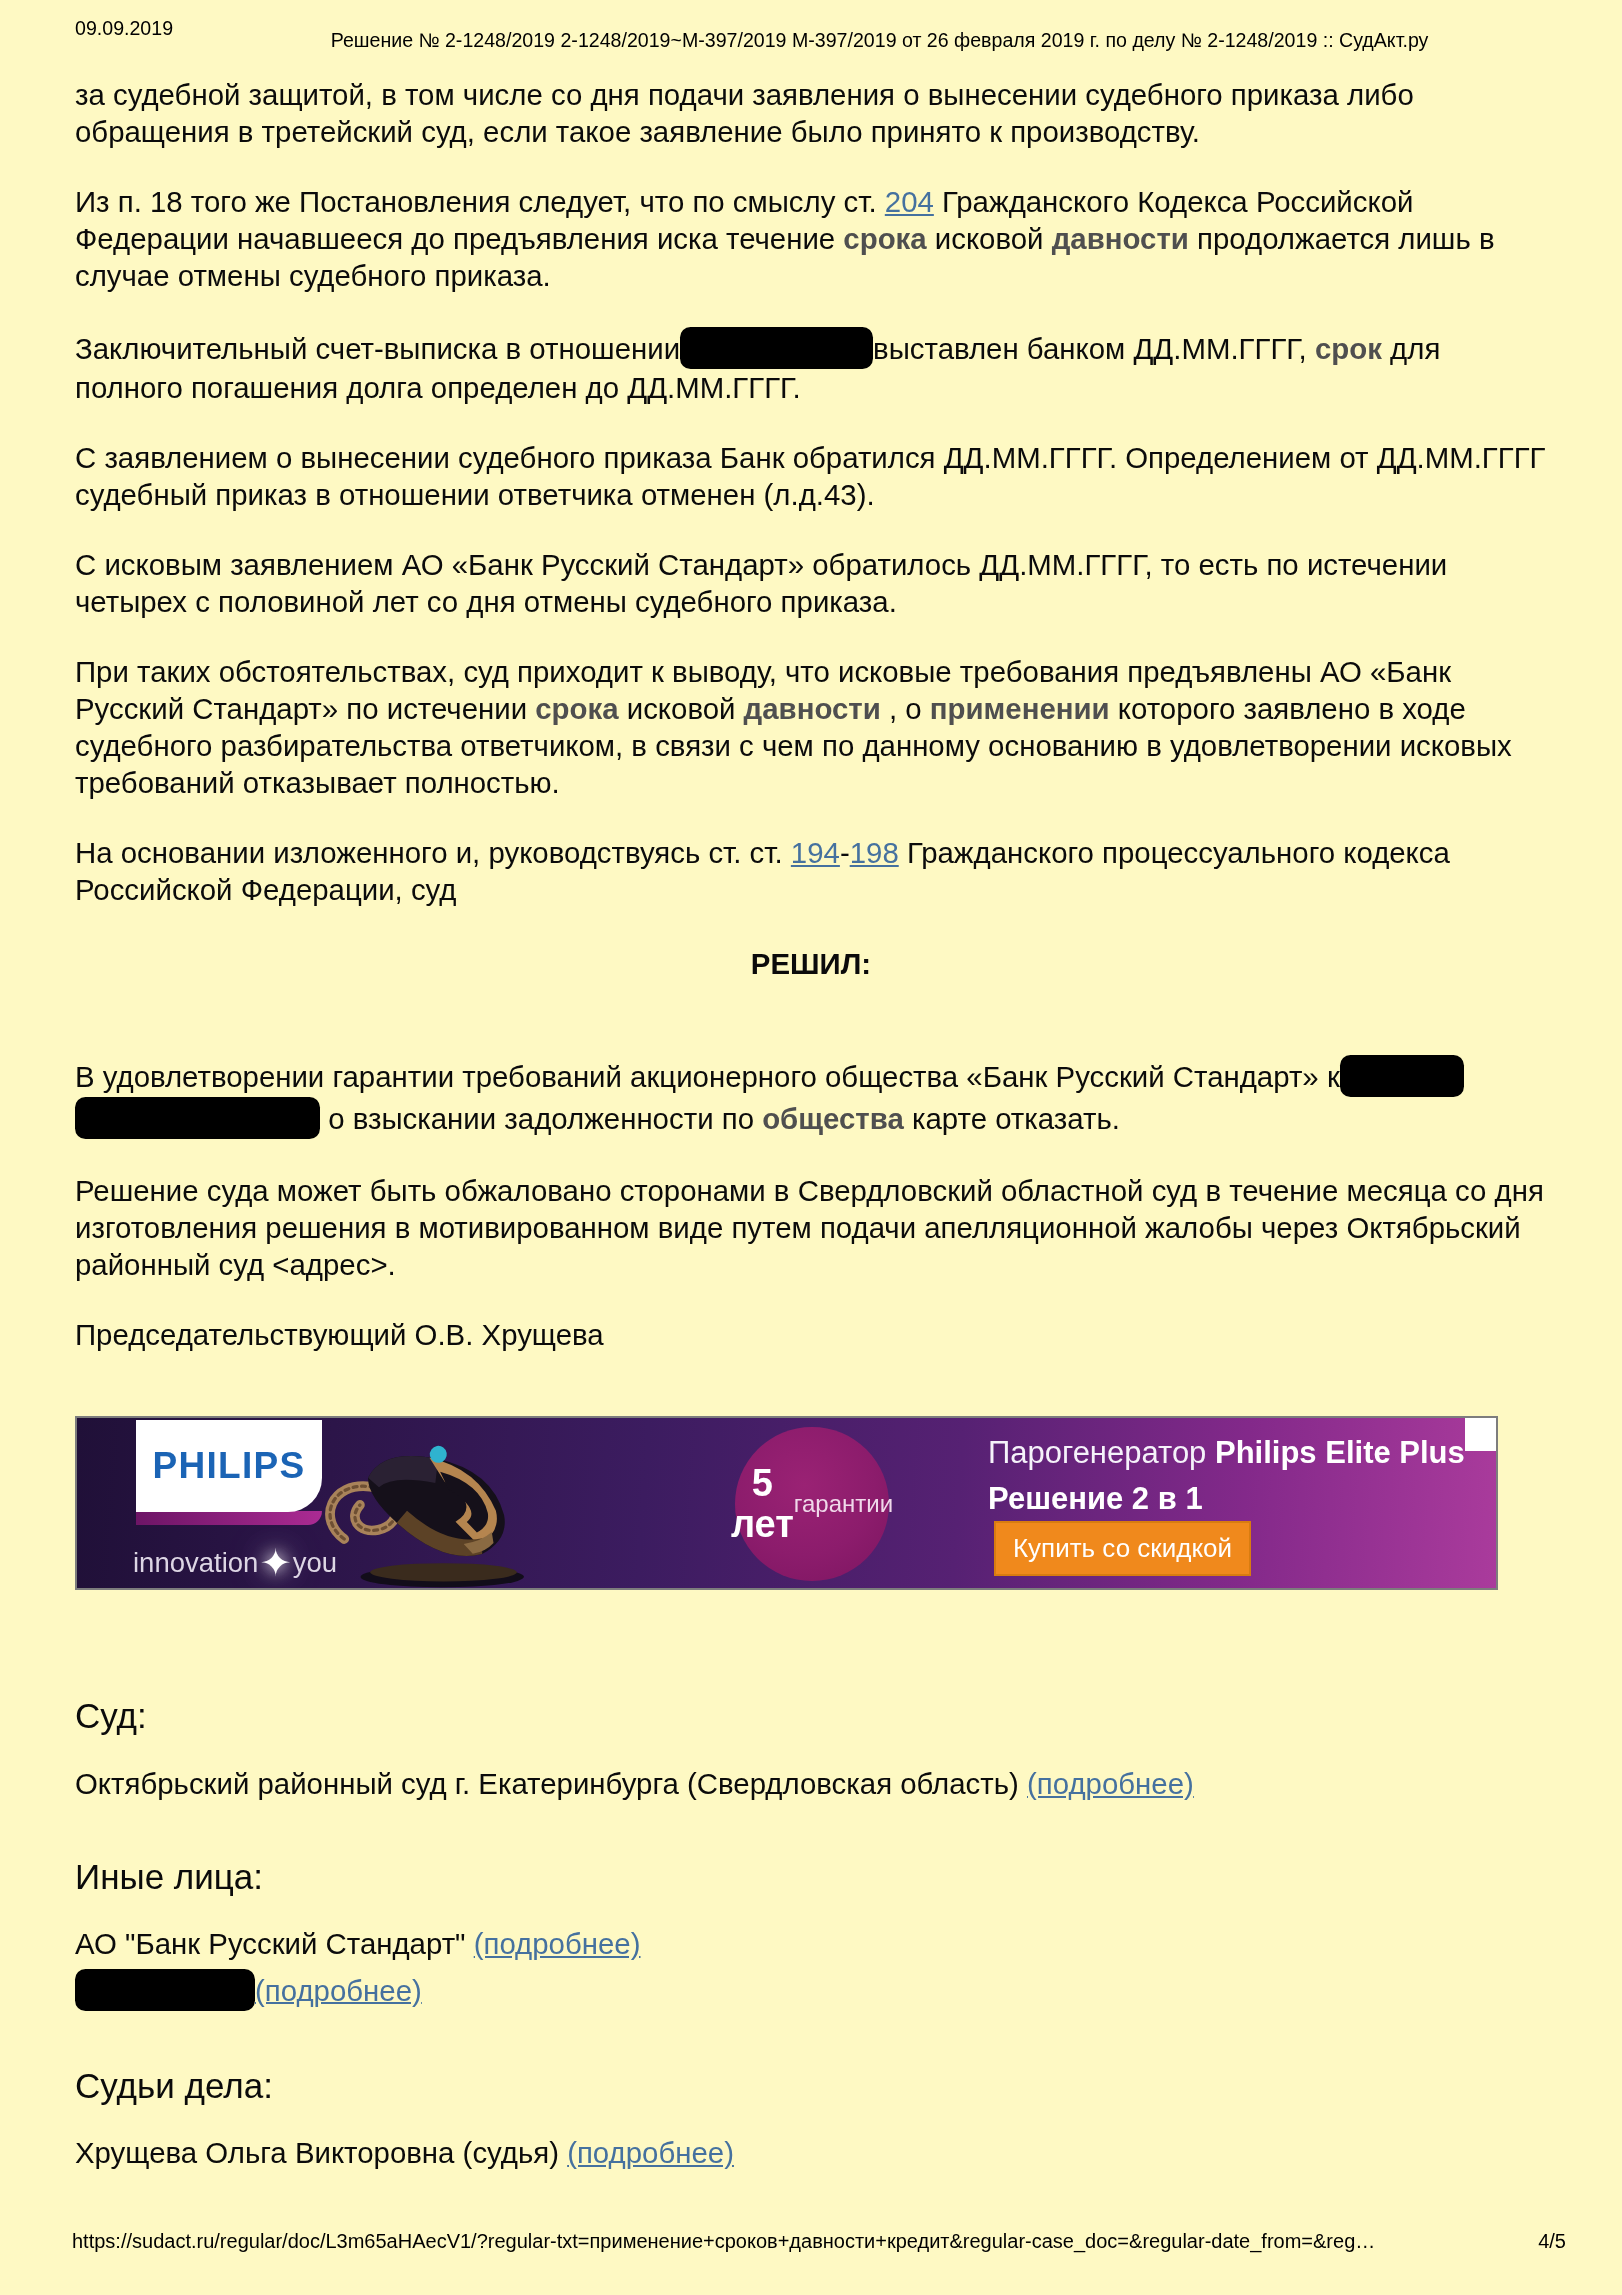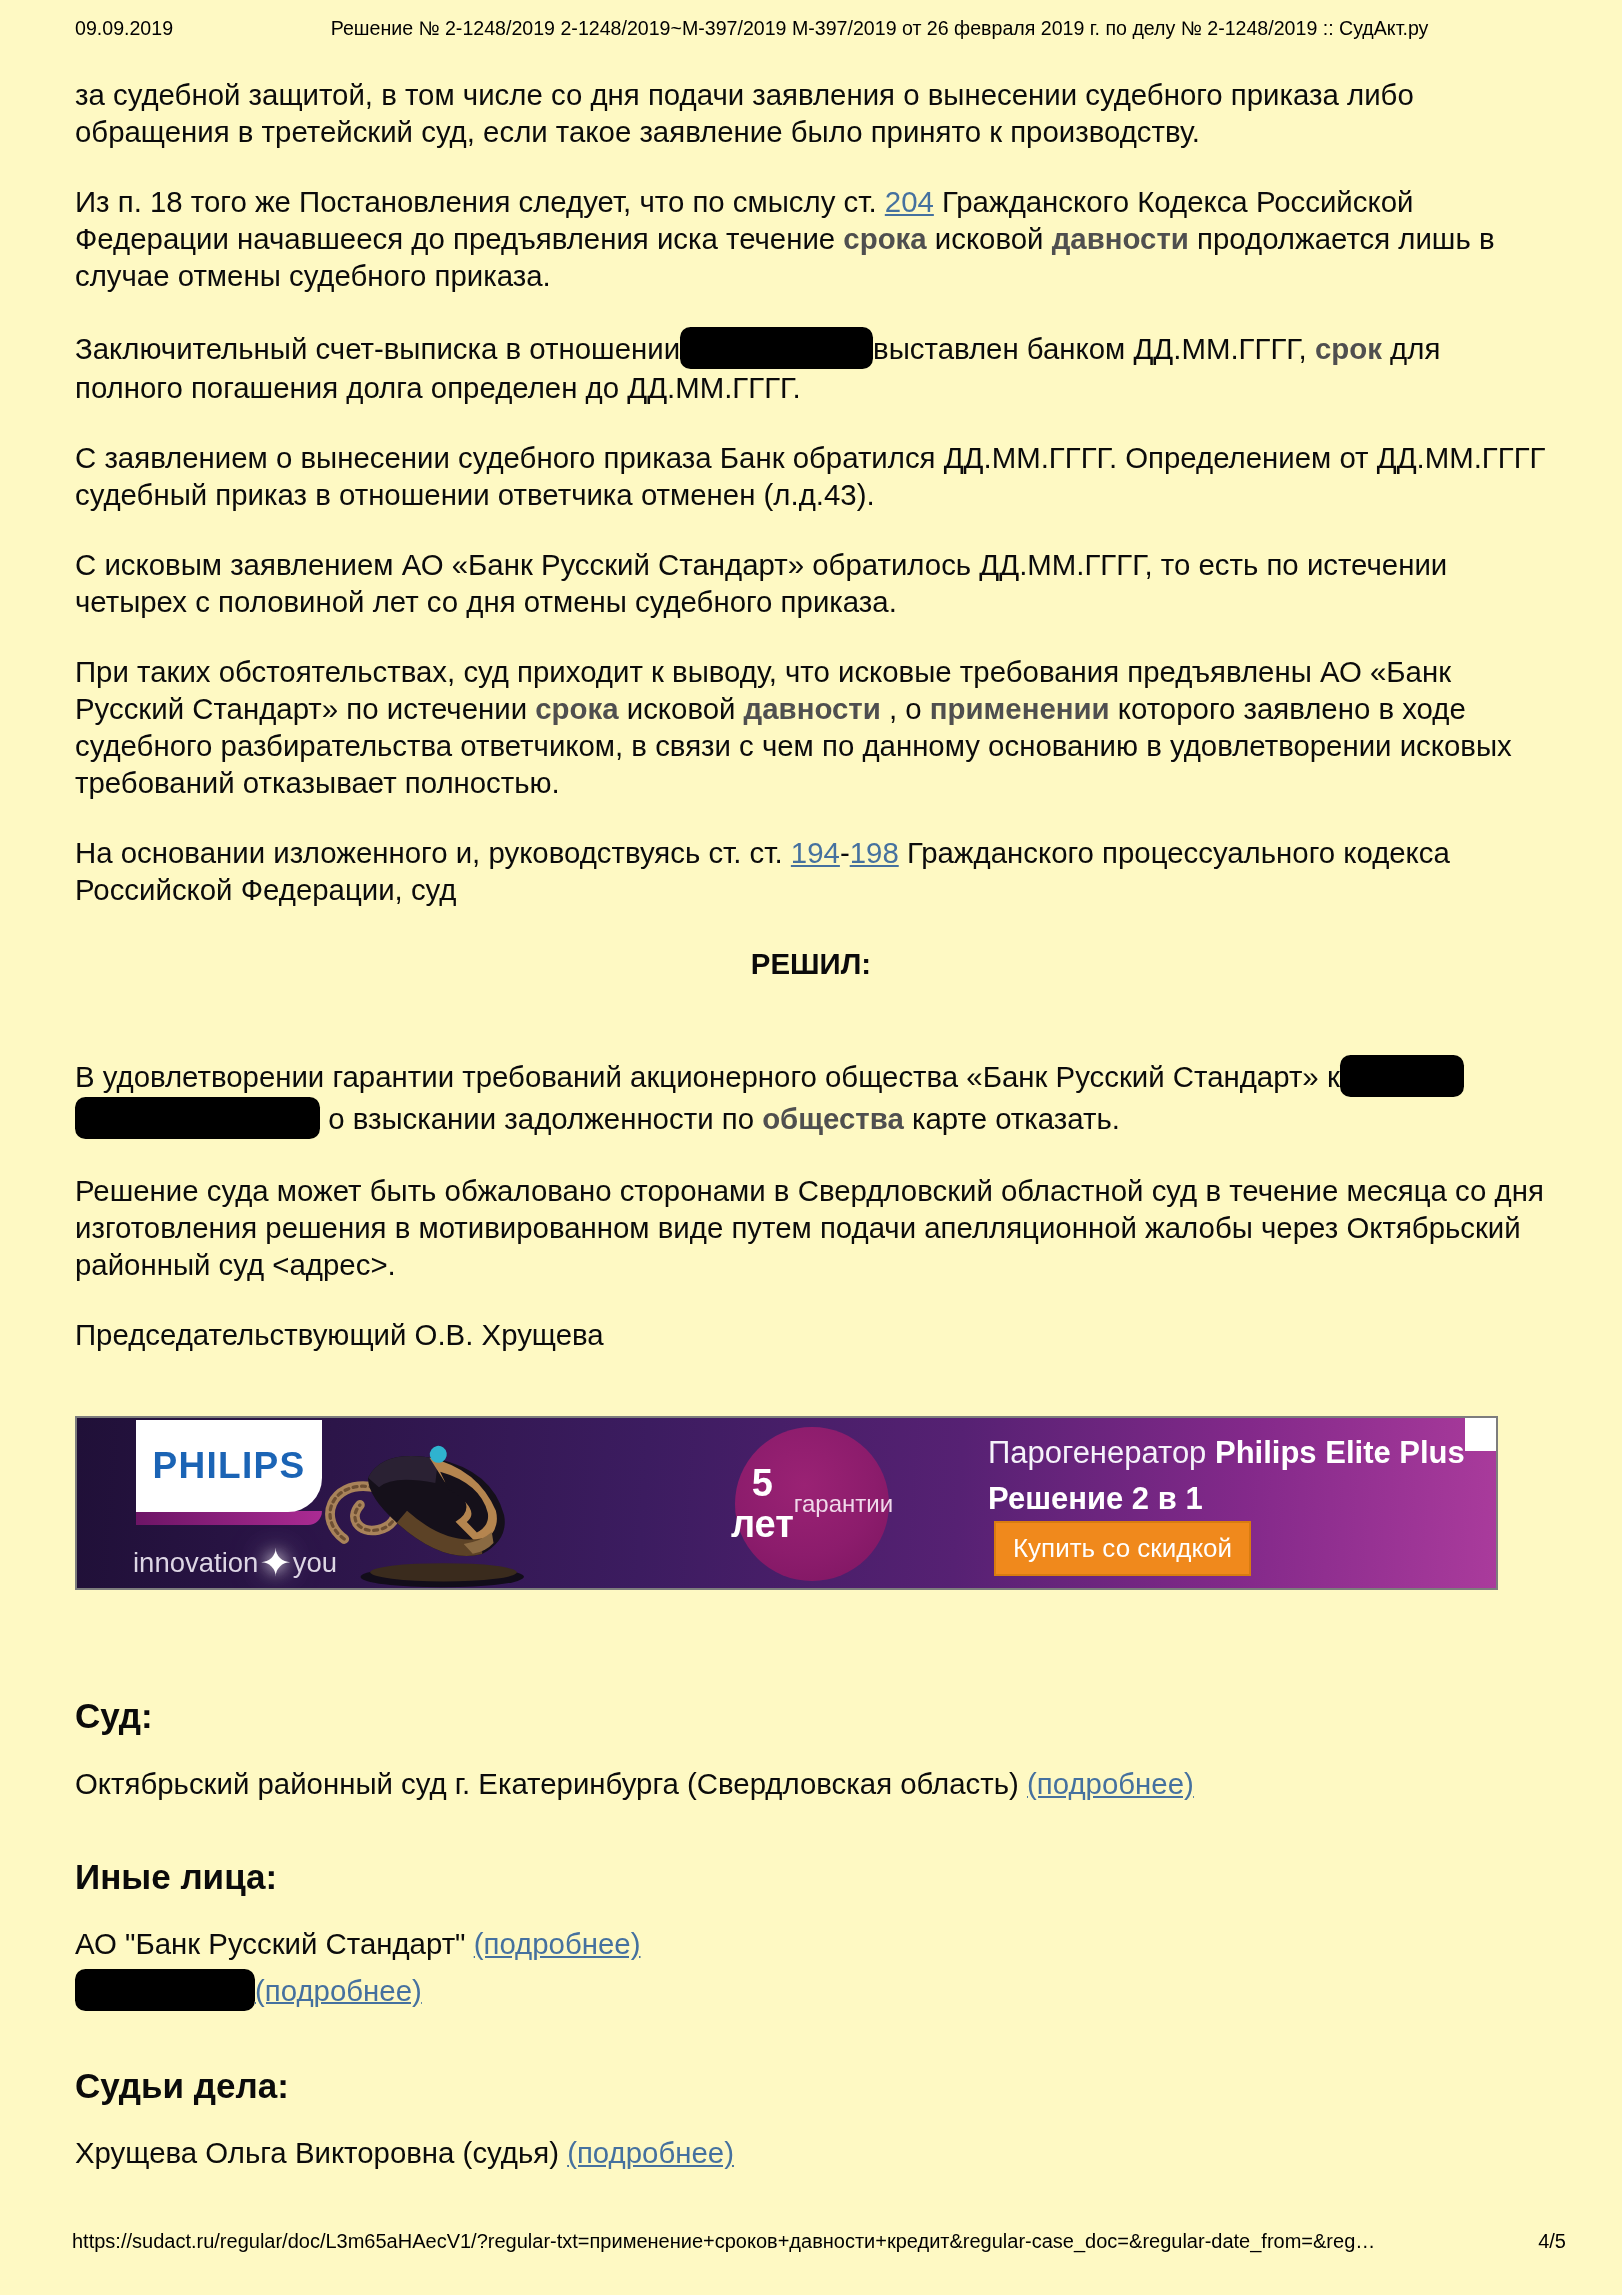--- a/index.html
+++ b/index.html
@@ -7,21 +7,21 @@
     position:relative;width:1622px;height:2295px;overflow:hidden;
     background:#fef9c3;color:#000;
     font-family:"Liberation Sans","DejaVu Sans",sans-serif;
   }
   
   .print-header{
     position:absolute;top:17px;left:75px;right:75px;
     display:flex;align-items:flex-start;font-size:19.6px;color:#000;
   }
   .hdr-date{flex:0 0 auto;}
-  .hdr-title{flex:1 1 auto;text-align:center;padding-left:39px;}
+  .hdr-title{flex:1 1 auto;text-align:center;padding-left:39px;margin-top:12px;}
   .print-footer{
     position:absolute;left:72px;right:56px;top:2230px;
     display:flex;justify-content:space-between;align-items:flex-start;
     font-size:20px;color:#000;white-space:nowrap;
   }
   .ftr-url{overflow:hidden;max-width:1413px;}
   .ftr-page{padding-left:26px;}
   
   .content{position:absolute;top:76px;left:75px;width:1472px;}
   .content p{margin:0 0 33px 0;font-size:29.4px;line-height:37px;color:#0b0b0b;}
@@ -30,21 +30,21 @@
   .reshil{font-weight:bold;text-align:center;margin:37px 0 73px 0 !important;}
   .redact{
     display:inline-block;background:#000;border-radius:10.5px;
     height:42px;vertical-align:-10.5px;
   }
   .redact-a{width:193px;}
   .redact-b{width:124px;}
   .redact-c{width:245px;}
   .redact-d{width:180px;}
   h2.sec{
-    font-size:35px;line-height:42px;font-weight:bold;color:#0b0b0b;
+    font-size:35px;line-height:42px;font-weight:normal;color:#0b0b0b;
     margin:54px 0 27.5px 0;
   }
   h2.sec.first{margin-top:105px;}
   .sec-line{margin:0 0 5.2px 0;font-size:29.4px;line-height:37px;}
   .parties-line{display:block;margin-top:6.5px;}
   
   .banner{
     position:relative;width:1423px;height:174px;margin-top:63px;
     box-sizing:border-box;border:2px solid #7d7d7d;cursor:pointer;
     background:linear-gradient(94deg,#201038 0%,#2c1549 18%,#3c1c60 40%,#562173 62%,#83298a 82%,#aa3b9c 100%);

